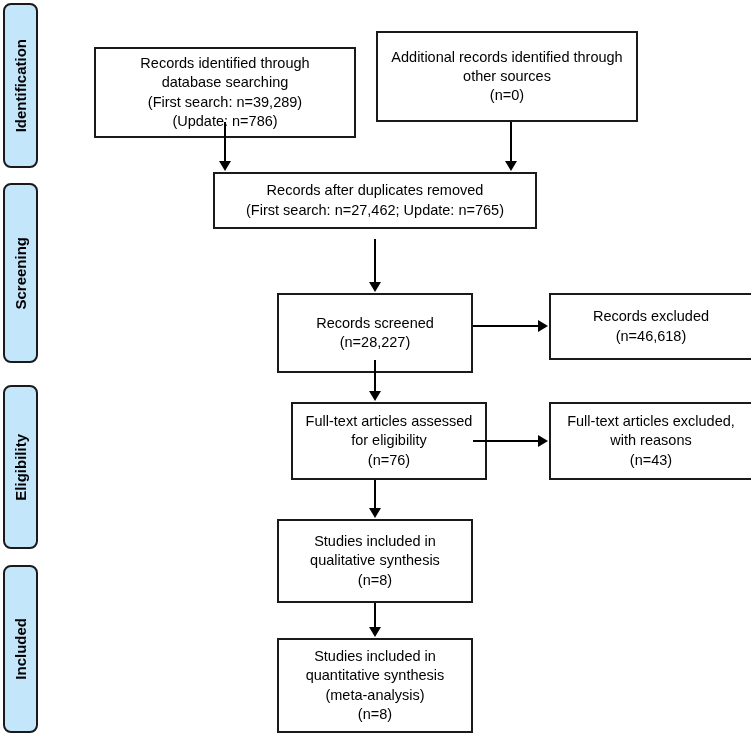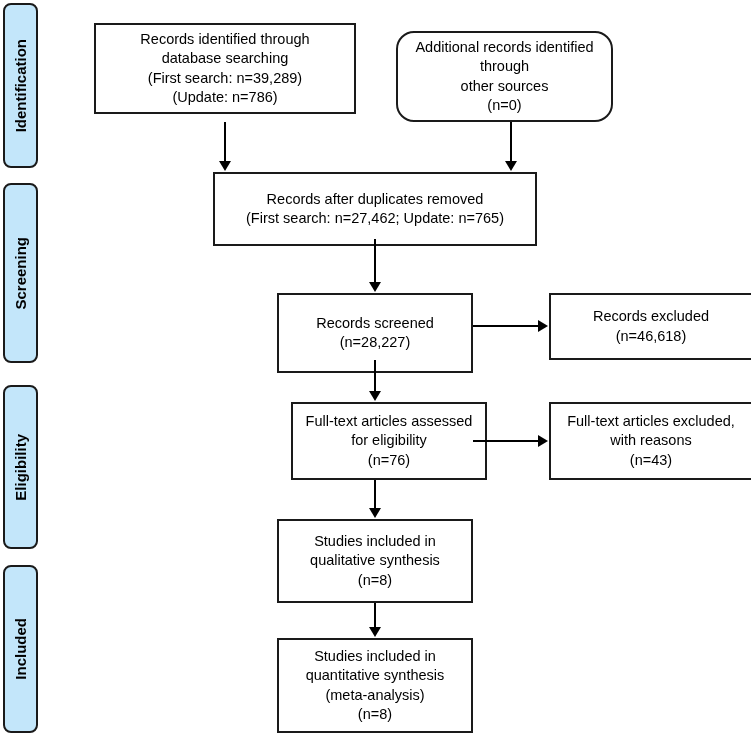--- a/index.html
+++ b/index.html
@@ -98,40 +98,40 @@
   </div>
 
   <div class="stage-tab" style="top:385px; height:164px;">
     <span class="tab-label">Eligibility</span>
   </div>
 
   <div class="stage-tab" style="top:565px; height:168px;">
     <span class="tab-label">Included</span>
   </div>
 
-  <div class="flow-box" style="left:94px; top:23px; width:262px; height:91px;">
+  <div class="flow-box" style="left:94px; top:47px; width:262px; height:91px;">
     <span class="box-text">Records identified through
 database searching
 (First search: n=39,289)
 (Update: n=786)</span>
   </div>
 
-  <div class="flow-box" style="left:396px; top:31px; width:217px; height:91px;border-radius:18px;">
+  <div class="flow-box" style="left:376px; top:31px; width:262px; height:91px;">
     <span class="box-text">Additional records identified through
 other sources
 (n=0)</span>
   </div>
 
   <div class="conn conn-v" style="left:224px; top:122px; height:40px;"></div>
   <div class="arrow-down" style="left:219px; top:161px;"></div>
 
   <div class="conn conn-v" style="left:510px; top:122px; height:40px;"></div>
   <div class="arrow-down" style="left:505px; top:161px;"></div>
 
-  <div class="flow-box" style="left:213px; top:172px; width:324px; height:74px;">
+  <div class="flow-box" style="left:213px; top:172px; width:324px; height:57px;">
     <span class="box-text">Records after duplicates removed
 (First search: n=27,462; Update: n=765)</span>
   </div>
 
   <div class="conn conn-v" style="left:374px; top:239px; height:44px;"></div>
   <div class="arrow-down" style="left:369px; top:282px;"></div>
 
   <div class="flow-box" style="left:277px; top:293px; width:196px; height:80px;">
     <span class="box-text">Records screened
 (n=28,227)</span>

